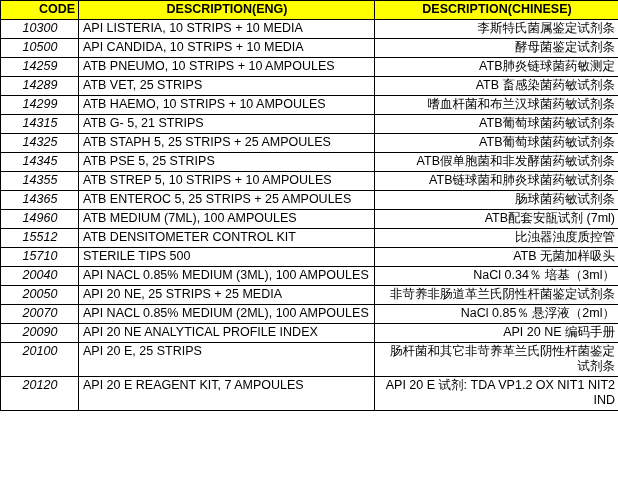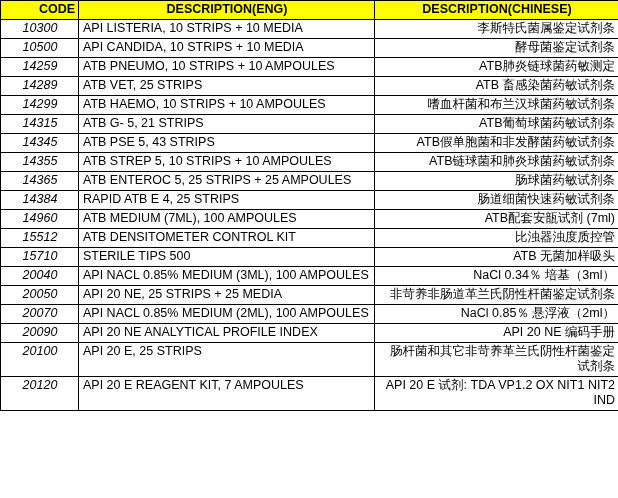--- a/index.html
+++ b/index.html
@@ -106,38 +106,38 @@
         <td class="code-cell">14299</td>
         <td class="eng-cell">ATB HAEMO, 10 STRIPS + 10 AMPOULES</td>
         <td class="chn-cell">嗜血杆菌和布兰汉球菌药敏试剂条</td>
       </tr>
       <tr>
         <td class="code-cell">14315</td>
         <td class="eng-cell">ATB G- 5, 21 STRIPS</td>
         <td class="chn-cell">ATB葡萄球菌药敏试剂条</td>
       </tr>
       <tr>
+        <td class="code-cell">14325</td>
+        <td class="eng-cell">ATB STAPH 5, 25 STRIPS + 25 AMPOULES</td>
+        <td class="chn-cell">ATB葡萄球菌药敏试剂条</td>
+      </tr>
+      <tr>
         <td class="code-cell">14345</td>
-        <td class="eng-cell">ATB PSE 5, 43 STRIPS</td>
+        <td class="eng-cell">ATB PSE 5, 25 STRIPS</td>
         <td class="chn-cell">ATB假单胞菌和非发酵菌药敏试剂条</td>
       </tr>
       <tr>
         <td class="code-cell">14355</td>
         <td class="eng-cell">ATB STREP 5, 10 STRIPS + 10 AMPOULES</td>
         <td class="chn-cell">ATB链球菌和肺炎球菌药敏试剂条</td>
       </tr>
       <tr>
         <td class="code-cell">14365</td>
         <td class="eng-cell">ATB ENTEROC 5, 25 STRIPS + 25 AMPOULES</td>
         <td class="chn-cell">肠球菌药敏试剂条</td>
-      </tr>
-      <tr>
-        <td class="code-cell">14384</td>
-        <td class="eng-cell">RAPID ATB E 4, 25 STRIPS</td>
-        <td class="chn-cell">肠道细菌快速药敏试剂条</td>
       </tr>
       <tr>
         <td class="code-cell">14960</td>
         <td class="eng-cell">ATB MEDIUM (7ML), 100 AMPOULES</td>
         <td class="chn-cell">ATB配套安瓿试剂 (7ml)</td>
       </tr>
       <tr>
         <td class="code-cell">15512</td>
         <td class="eng-cell">ATB DENSITOMETER CONTROL KIT</td>
         <td class="chn-cell">比浊器浊度质控管</td>

